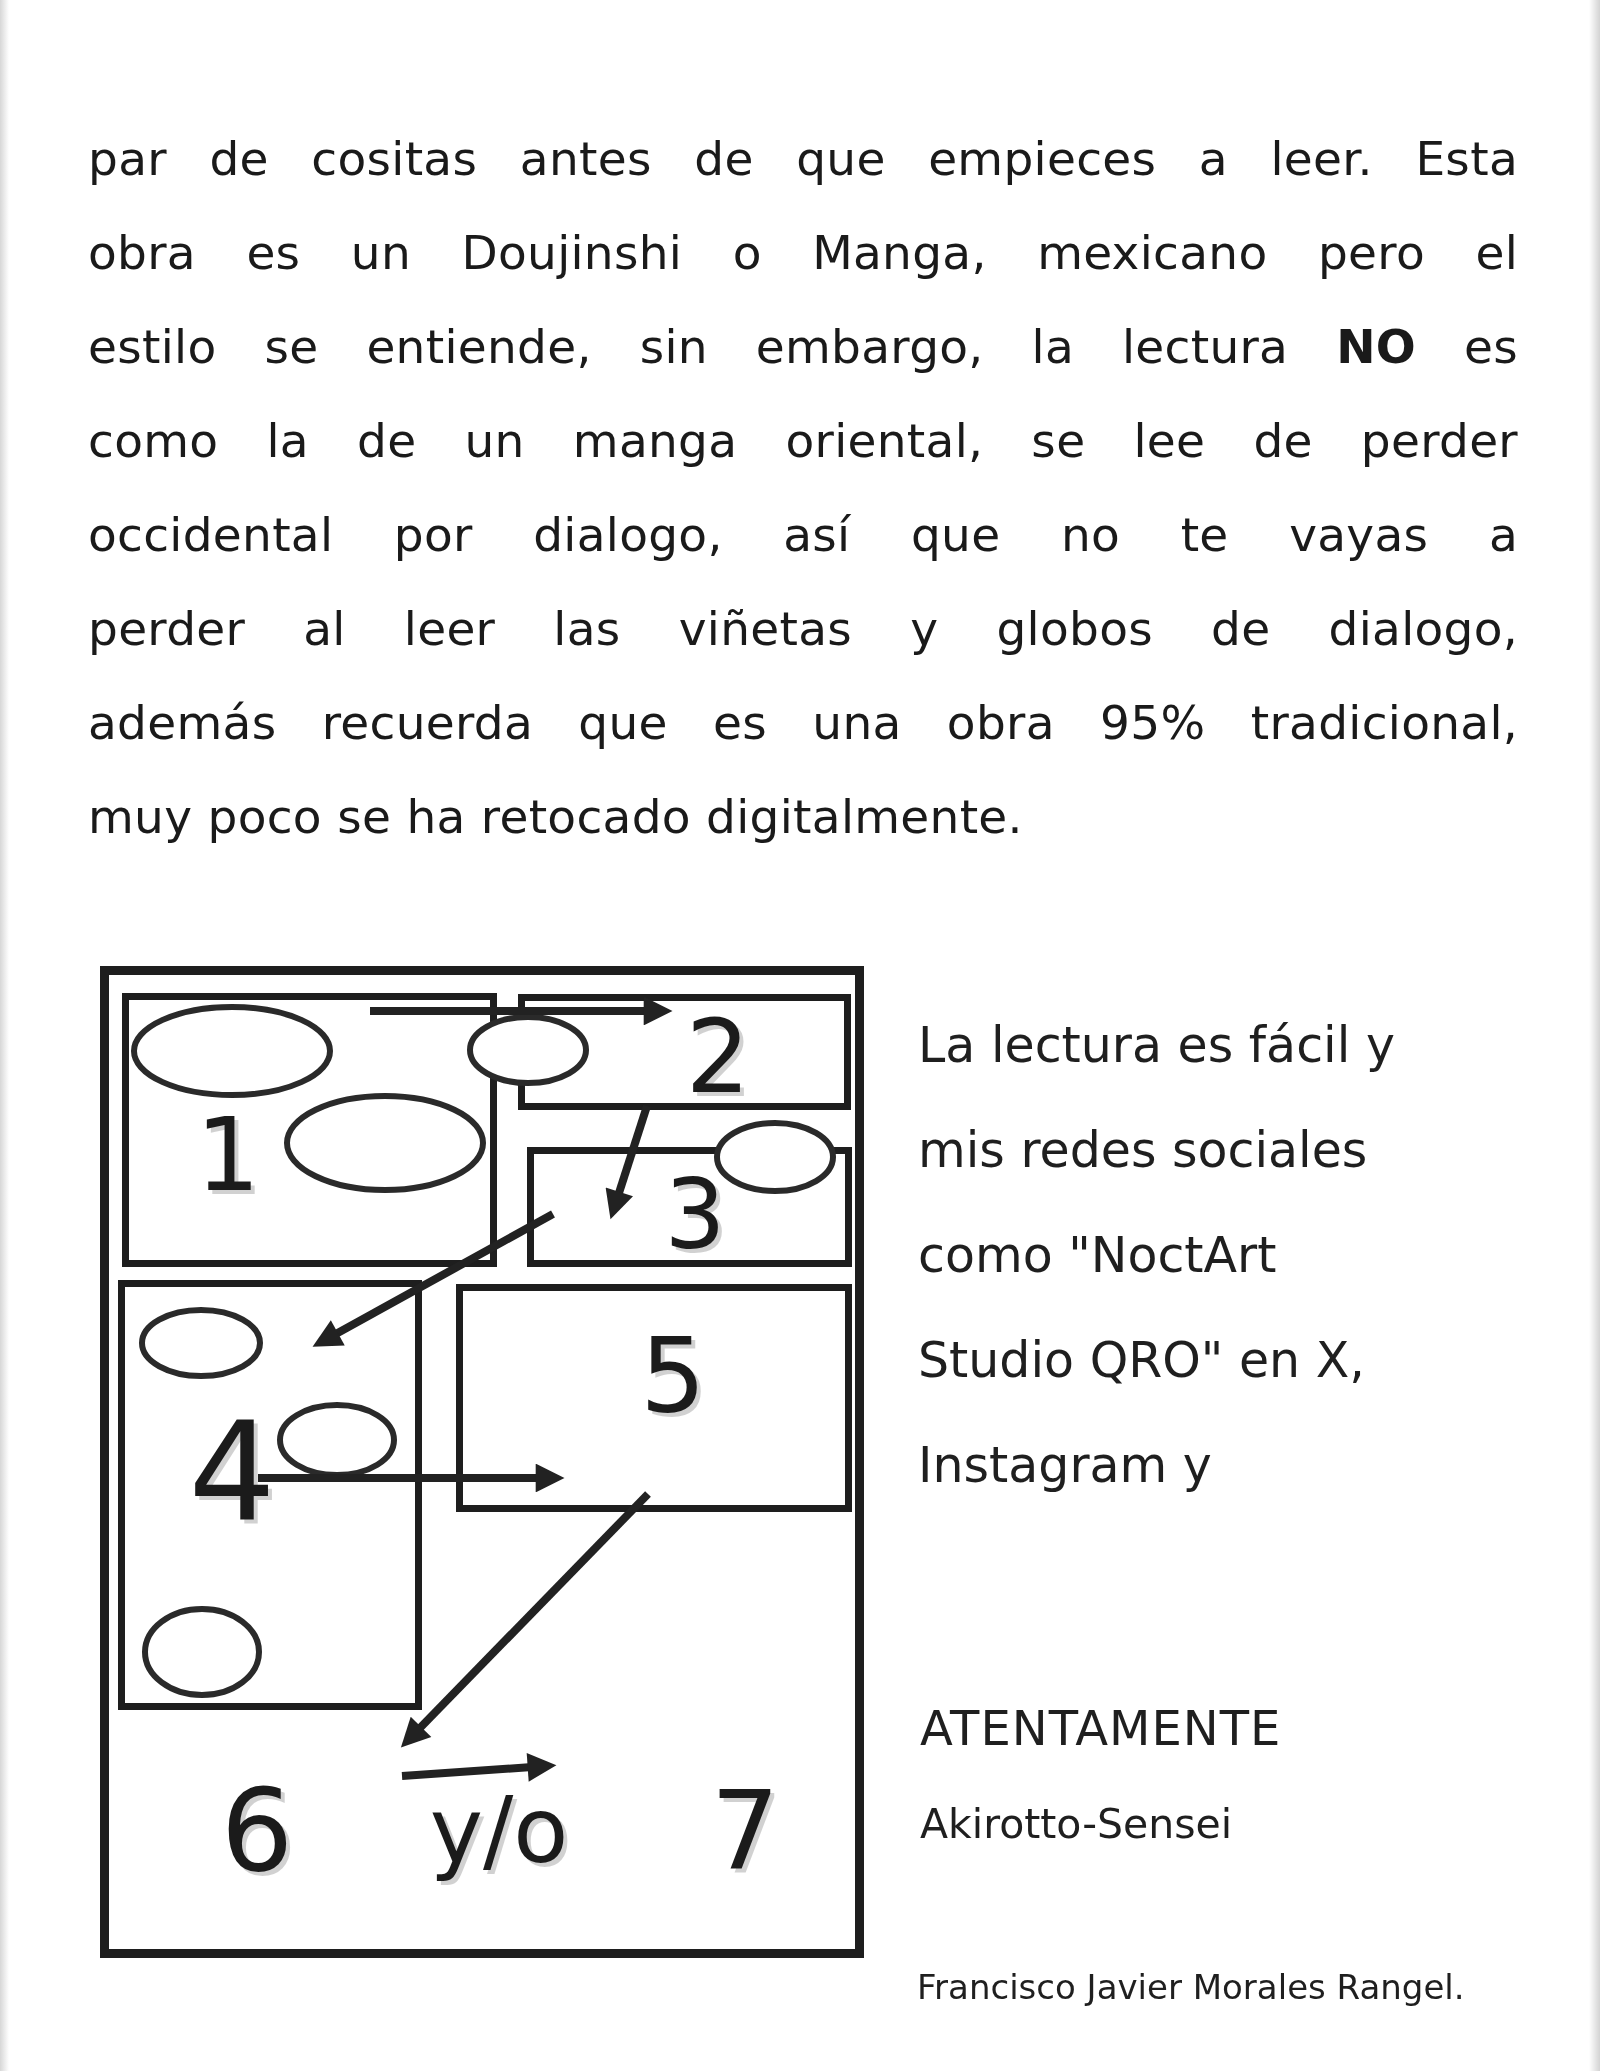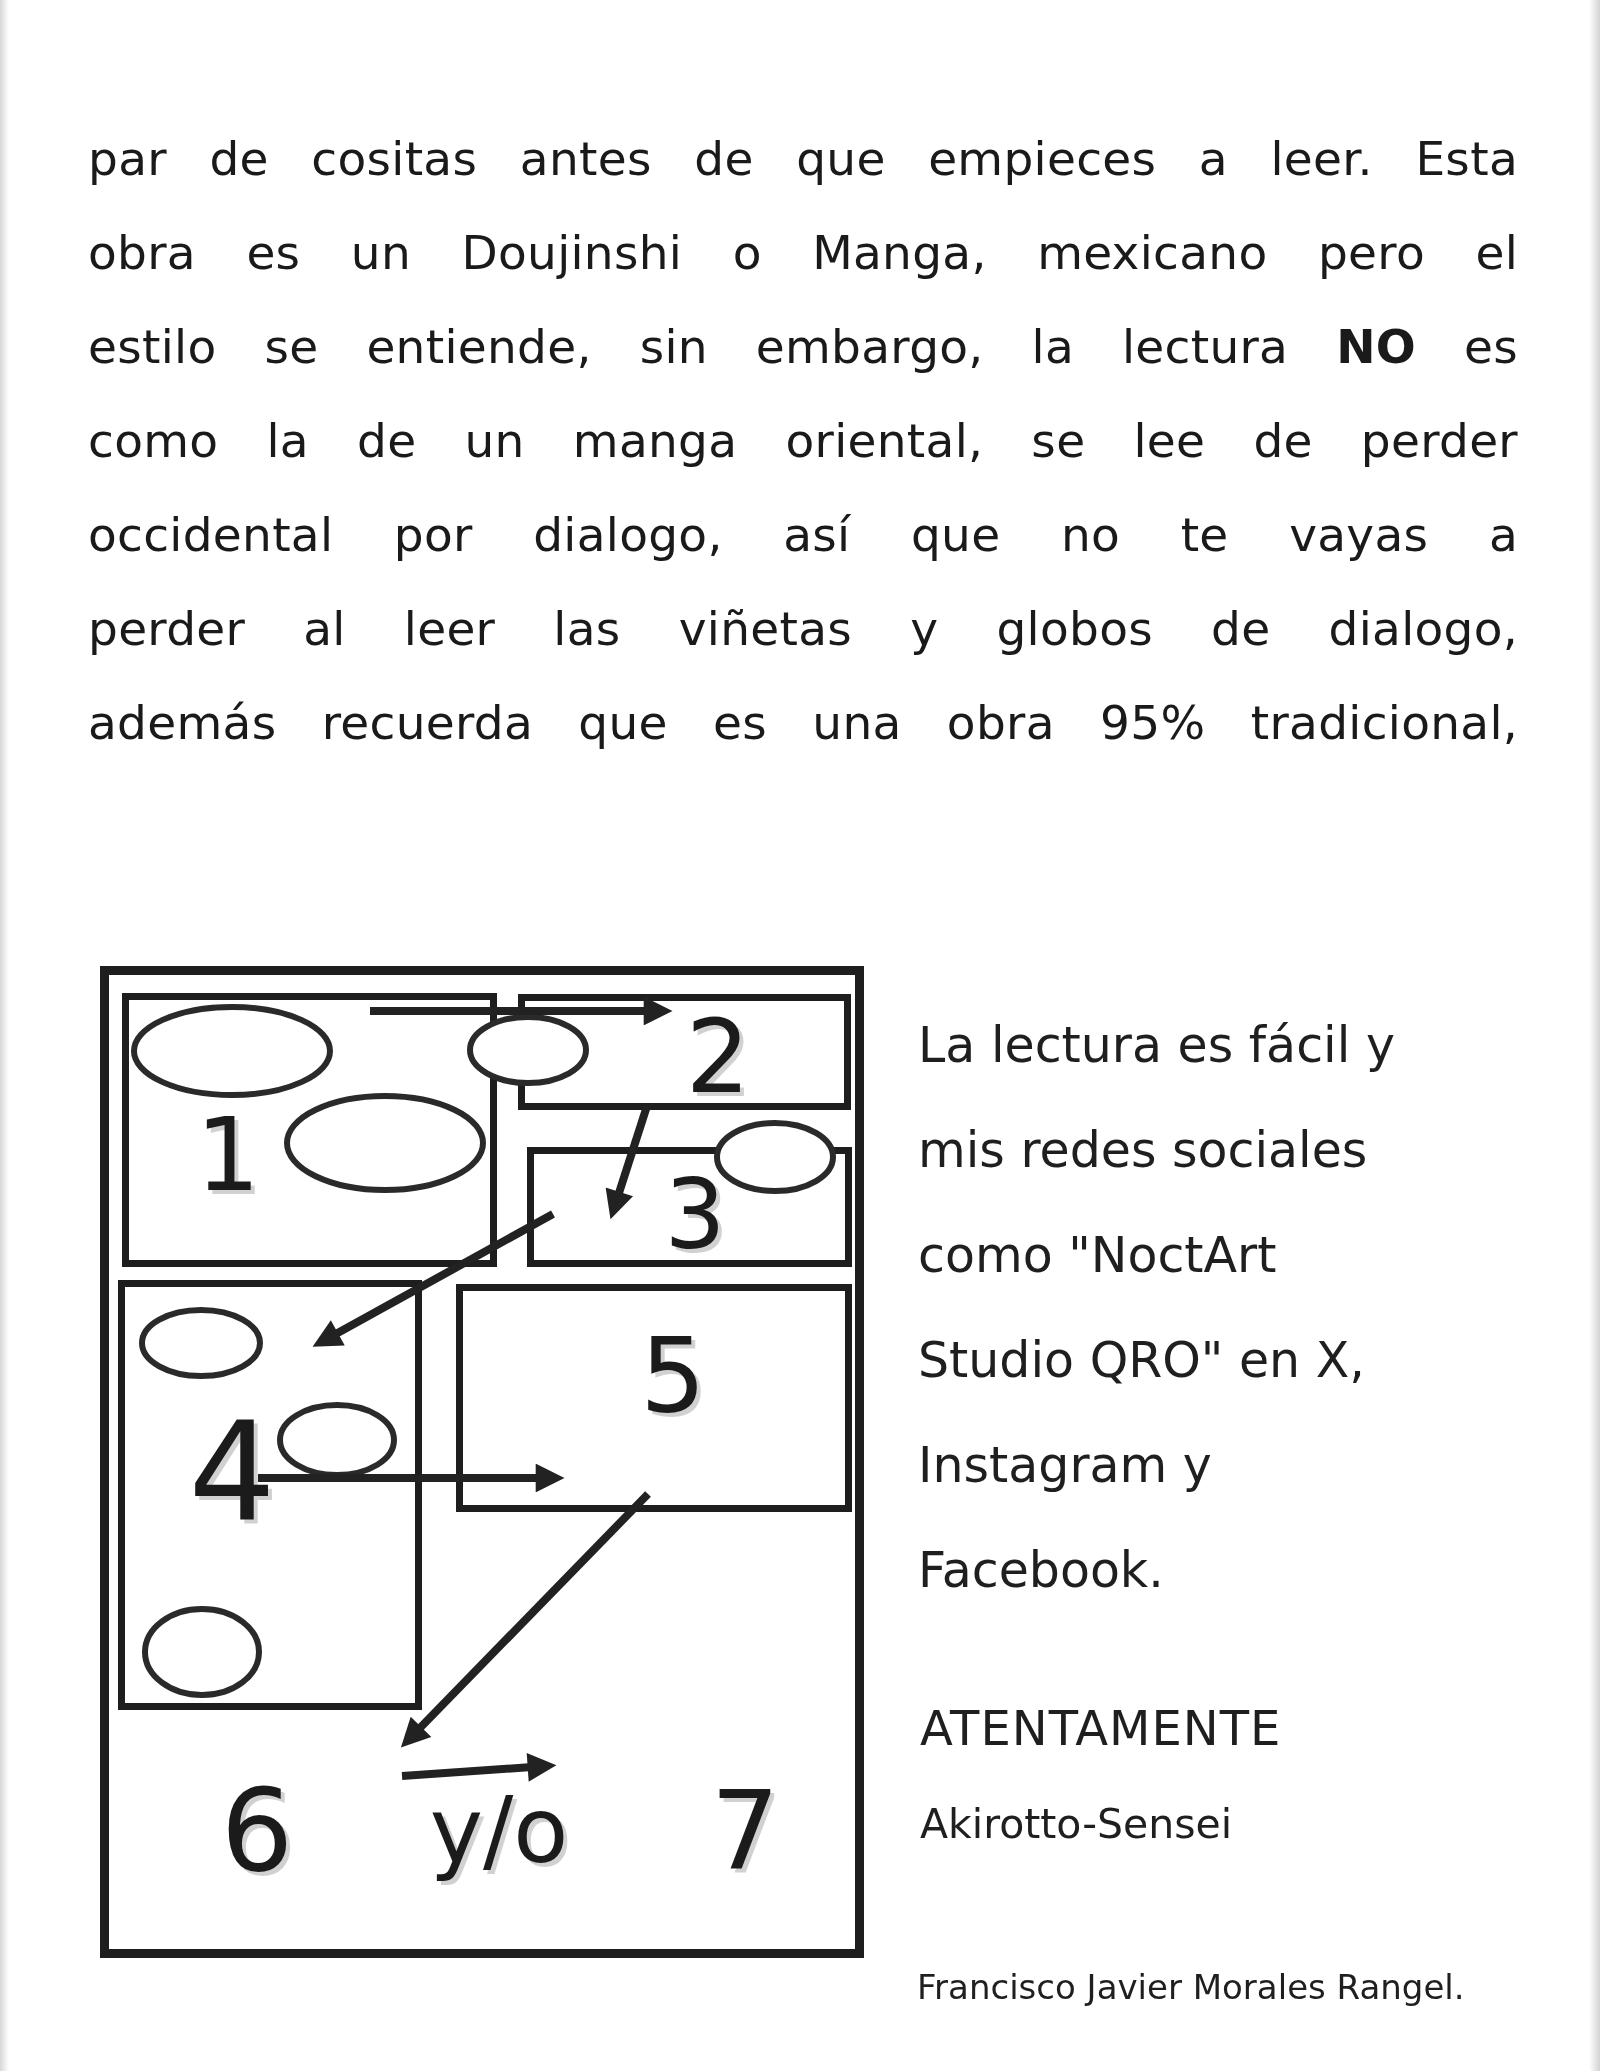--- a/index.html
+++ b/index.html
@@ -61,20 +61,21 @@
   <div class="edge-right"></div>
 
   <section class="intro">
     <div class="iline j">par de cositas antes de que empieces a leer. Esta</div>
     <div class="iline j">obra es un Doujinshi o Manga, mexicano pero el</div>
     <div class="iline j"><span>estilo se entiende, sin embargo, la lectura </span><b>NO</b><span> es</span></div>
     <div class="iline j">como la de un manga oriental, se lee de perder</div>
     <div class="iline j">occidental por dialogo, así que no te vayas a</div>
     <div class="iline j">perder al leer las viñetas y globos de dialogo,</div>
     <div class="iline j">además recuerda que es una obra 95% tradicional,</div>
+    <div class="iline">muy poco se ha retocado digitalmente.</div>
   </section>
 
   <svg class="diagram" viewBox="0 0 1600 2071" xmlns="http://www.w3.org/2000/svg">
     <defs>
       <marker id="ah" viewBox="0 0 10 10" refX="1.5" refY="5" markerWidth="4" markerHeight="3.6" orient="auto-start-reverse">
         <path d="M0,0 L10,5 L0,10 z" fill="#222222"></path>
       </marker>
     </defs>
 
     <rect class="stroke frame" x="104.5" y="970.5" width="755" height="983"></rect>
@@ -109,20 +110,19 @@
     <text class="num" x="499" y="1862" font-size="90">y/o</text>
     <text class="num" x="745" y="1868" font-size="108">7</text>
   </svg>
 
   <section class="side-note">
     <div>La lectura es fácil y</div>
     <div>mis redes sociales</div>
     <div>como "NoctArt</div>
     <div>Studio QRO" en X,</div>
     <div>Instagram y</div>
-    <div>Facebook.</div>
   </section>
 
   <div class="salutation">ATENTAMENTE</div>
   <div class="pen-name">Akirotto-Sensei</div>
   <div class="real-name">Francisco Javier Morales Rangel.</div>
 
 </div>
 
 </body></html>

